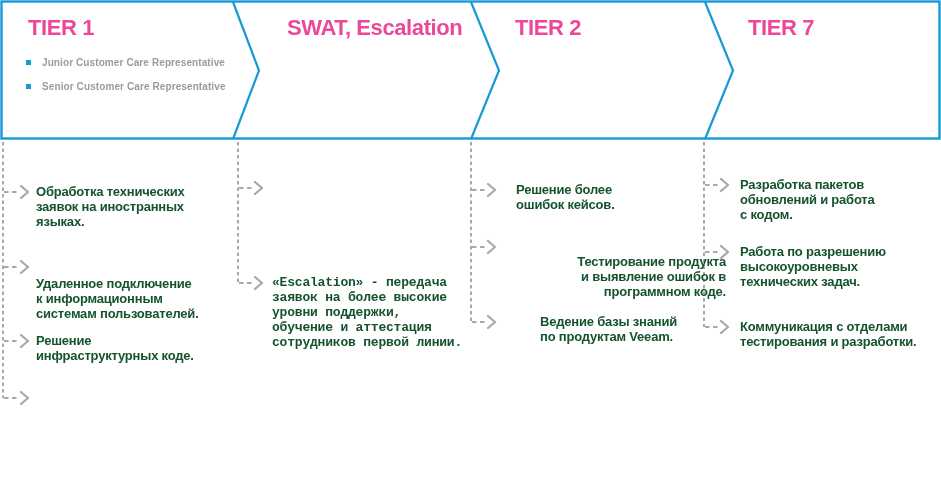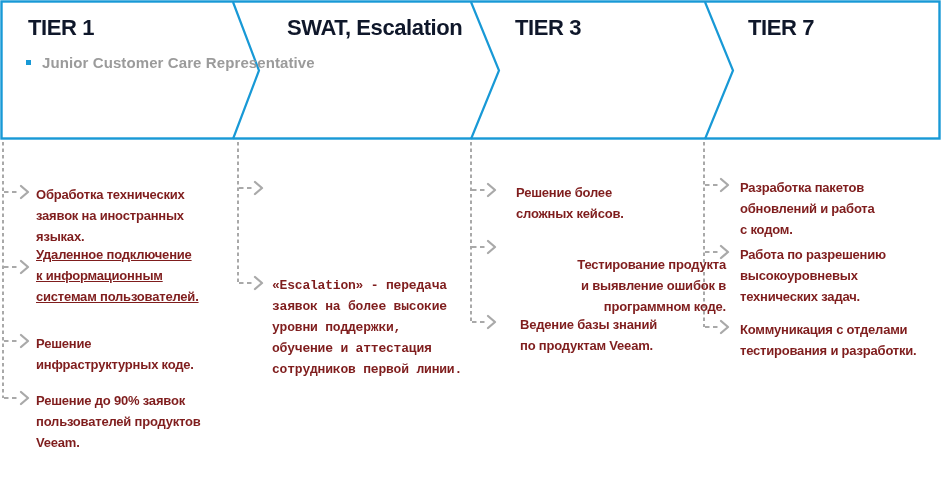--- a/index.html
+++ b/index.html
@@ -23,21 +23,21 @@
   .connector-svg {
     position: absolute;
     left: 0; top: 0;
     pointer-events: none;
   }
   .stage-title {
     position: absolute;
     font-size: 22px;
     font-weight: 700;
     letter-spacing: -0.4px;
-    color: #0f172a;
+    color: #ec4899;
     white-space: nowrap;
   }
   .roles {
     position: absolute;
     left: 26px;
     top: 55px;
     margin: 0;
     padding: 0;
     list-style: none;
   }
@@ -48,57 +48,61 @@
     margin-bottom: 10px;
   }
   .role-square {
     width: 5px;
     height: 5px;
     background: #1899d6;
     margin-right: 11px;
     flex: 0 0 auto;
   }
   .role-label {
-    font-size: 15px;
+    font-size: 10px;
     font-weight: 700;
     color: #9b9b9b;
     letter-spacing: 0.1px;
     white-space: nowrap;
   }
   .task-item {
     position: absolute;
     font-size: 13px;
     font-weight: 700;
-    line-height: 21px;
+    line-height: 15px;
     letter-spacing: -0.2px;
-    color: #7f1d1d;
+    color: #14532d;
     white-space: pre-line;
   }
 </style>
 </head>
 <body>
 
 <div class="canvas">
 
   <svg class="band-svg" width="941" height="142" viewBox="0 0 941 142">
     <rect x="1.5" y="1.5" width="938" height="137" fill="#ffffff" stroke="#1899d6" stroke-width="2.4"></rect>
     <polyline points="233,2 259,70.5 233,139" fill="none" stroke="#1899d6" stroke-width="2.2"></polyline>
     <polyline points="471,2 499,70.5 471,139" fill="none" stroke="#1899d6" stroke-width="2.2"></polyline>
     <polyline points="705,2 733,70.5 705,139" fill="none" stroke="#1899d6" stroke-width="2.2"></polyline>
   </svg>
 
   <div class="stage-title" style="left:28px; top:15px;">TIER 1</div>
   <div class="stage-title" style="left:275px; top:15px;margin-left:12px;">SWAT, Escalation</div>
-  <div class="stage-title" style="left:515px; top:15px;">TIER 3</div>
+  <div class="stage-title" style="left:515px; top:15px;">TIER 2</div>
   <div class="stage-title" style="left:748px; top:15px;">TIER 7</div>
 
   <ul class="roles">
     <li class="role-row">
       <span class="role-square"></span>
       <span class="role-label">Junior Customer Care Representative</span>
+    </li>
+    <li class="role-row">
+      <span class="role-square"></span>
+      <span class="role-label">Senior Customer Care Representative</span>
     </li>
   </ul>
 
   <svg class="connector-svg" width="941" height="491" viewBox="0 0 941 491">
     <g stroke="#a9a9a9" fill="none">
 
       <path d="M3,142 V398" stroke-width="2" stroke-dasharray="3.5 3"></path>
       <path d="M4,192 H18" stroke-width="2" stroke-dasharray="4.5 3.5"></path>
       <polyline points="21,186 28,192 21,198" stroke-width="2.3" stroke-linecap="round" stroke-linejoin="round"></polyline>
       <path d="M4,267 H18" stroke-width="2" stroke-dasharray="4.5 3.5"></path>
@@ -128,41 +132,38 @@
       <path d="M705,252 H718" stroke-width="2" stroke-dasharray="4.5 3.5"></path>
       <polyline points="721,246 728,252 721,258" stroke-width="2.3" stroke-linecap="round" stroke-linejoin="round"></polyline>
       <path d="M705,327 H718" stroke-width="2" stroke-dasharray="4.5 3.5"></path>
       <polyline points="721,321 728,327 721,333" stroke-width="2.3" stroke-linecap="round" stroke-linejoin="round"></polyline>
     </g>
   </svg>
 
   <div class="task-item" style="left:36px; top:184px; width:205px;">Обработка технических
 заявок на иностранных
 языках.</div>
-  <div class="task-item" style="left:36px; top:244px; width:205px;text-decoration:underline;">Удаленное подключение
+  <div class="task-item" style="left:36px; top:276px; width:205px;">Удаленное подключение
 к информационным
 системам пользователей.</div>
   <div class="task-item" style="left:36px; top:333px; width:205px;">Решение
 инфраструктурных коде.</div>
-  <div class="task-item" style="left:36px; top:390px; width:205px;">Решение до 90% заявок
-пользователей продуктов
-Veeam.</div>
 
   <div class="task-item" style="left:272px; top:275px; width:210px;font-family:Liberation Mono, monospace;">«Escalation» - передача
 заявок на более высокие
 уровни поддержки,
 обучение и аттестация
 сотрудников первой линии.</div>
 
   <div class="task-item" style="left:516px; top:182px; width:210px;">Решение более
-сложных кейсов.</div>
+ошибок кейсов.</div>
   <div class="task-item" style="left:516px; top:254px; width:210px;text-align:right;">Тестирование продукта
 и выявление ошибок в
 программном коде.</div>
-  <div class="task-item" style="left:520px; top:314px; width:210px;">Ведение базы знаний
+  <div class="task-item" style="left:540px; top:314px; width:210px;">Ведение базы знаний
 по продуктам Veeam.</div>
 
   <div class="task-item" style="left:740px; top:177px; width:215px;">Разработка пакетов
 обновлений и работа
 с кодом.</div>
   <div class="task-item" style="left:740px; top:244px; width:215px;">Работа по разрешению
 высокоуровневых
 технических задач.</div>
   <div class="task-item" style="left:740px; top:319px; width:215px;">Коммуникация с отделами
 тестирования и разработки.</div>

